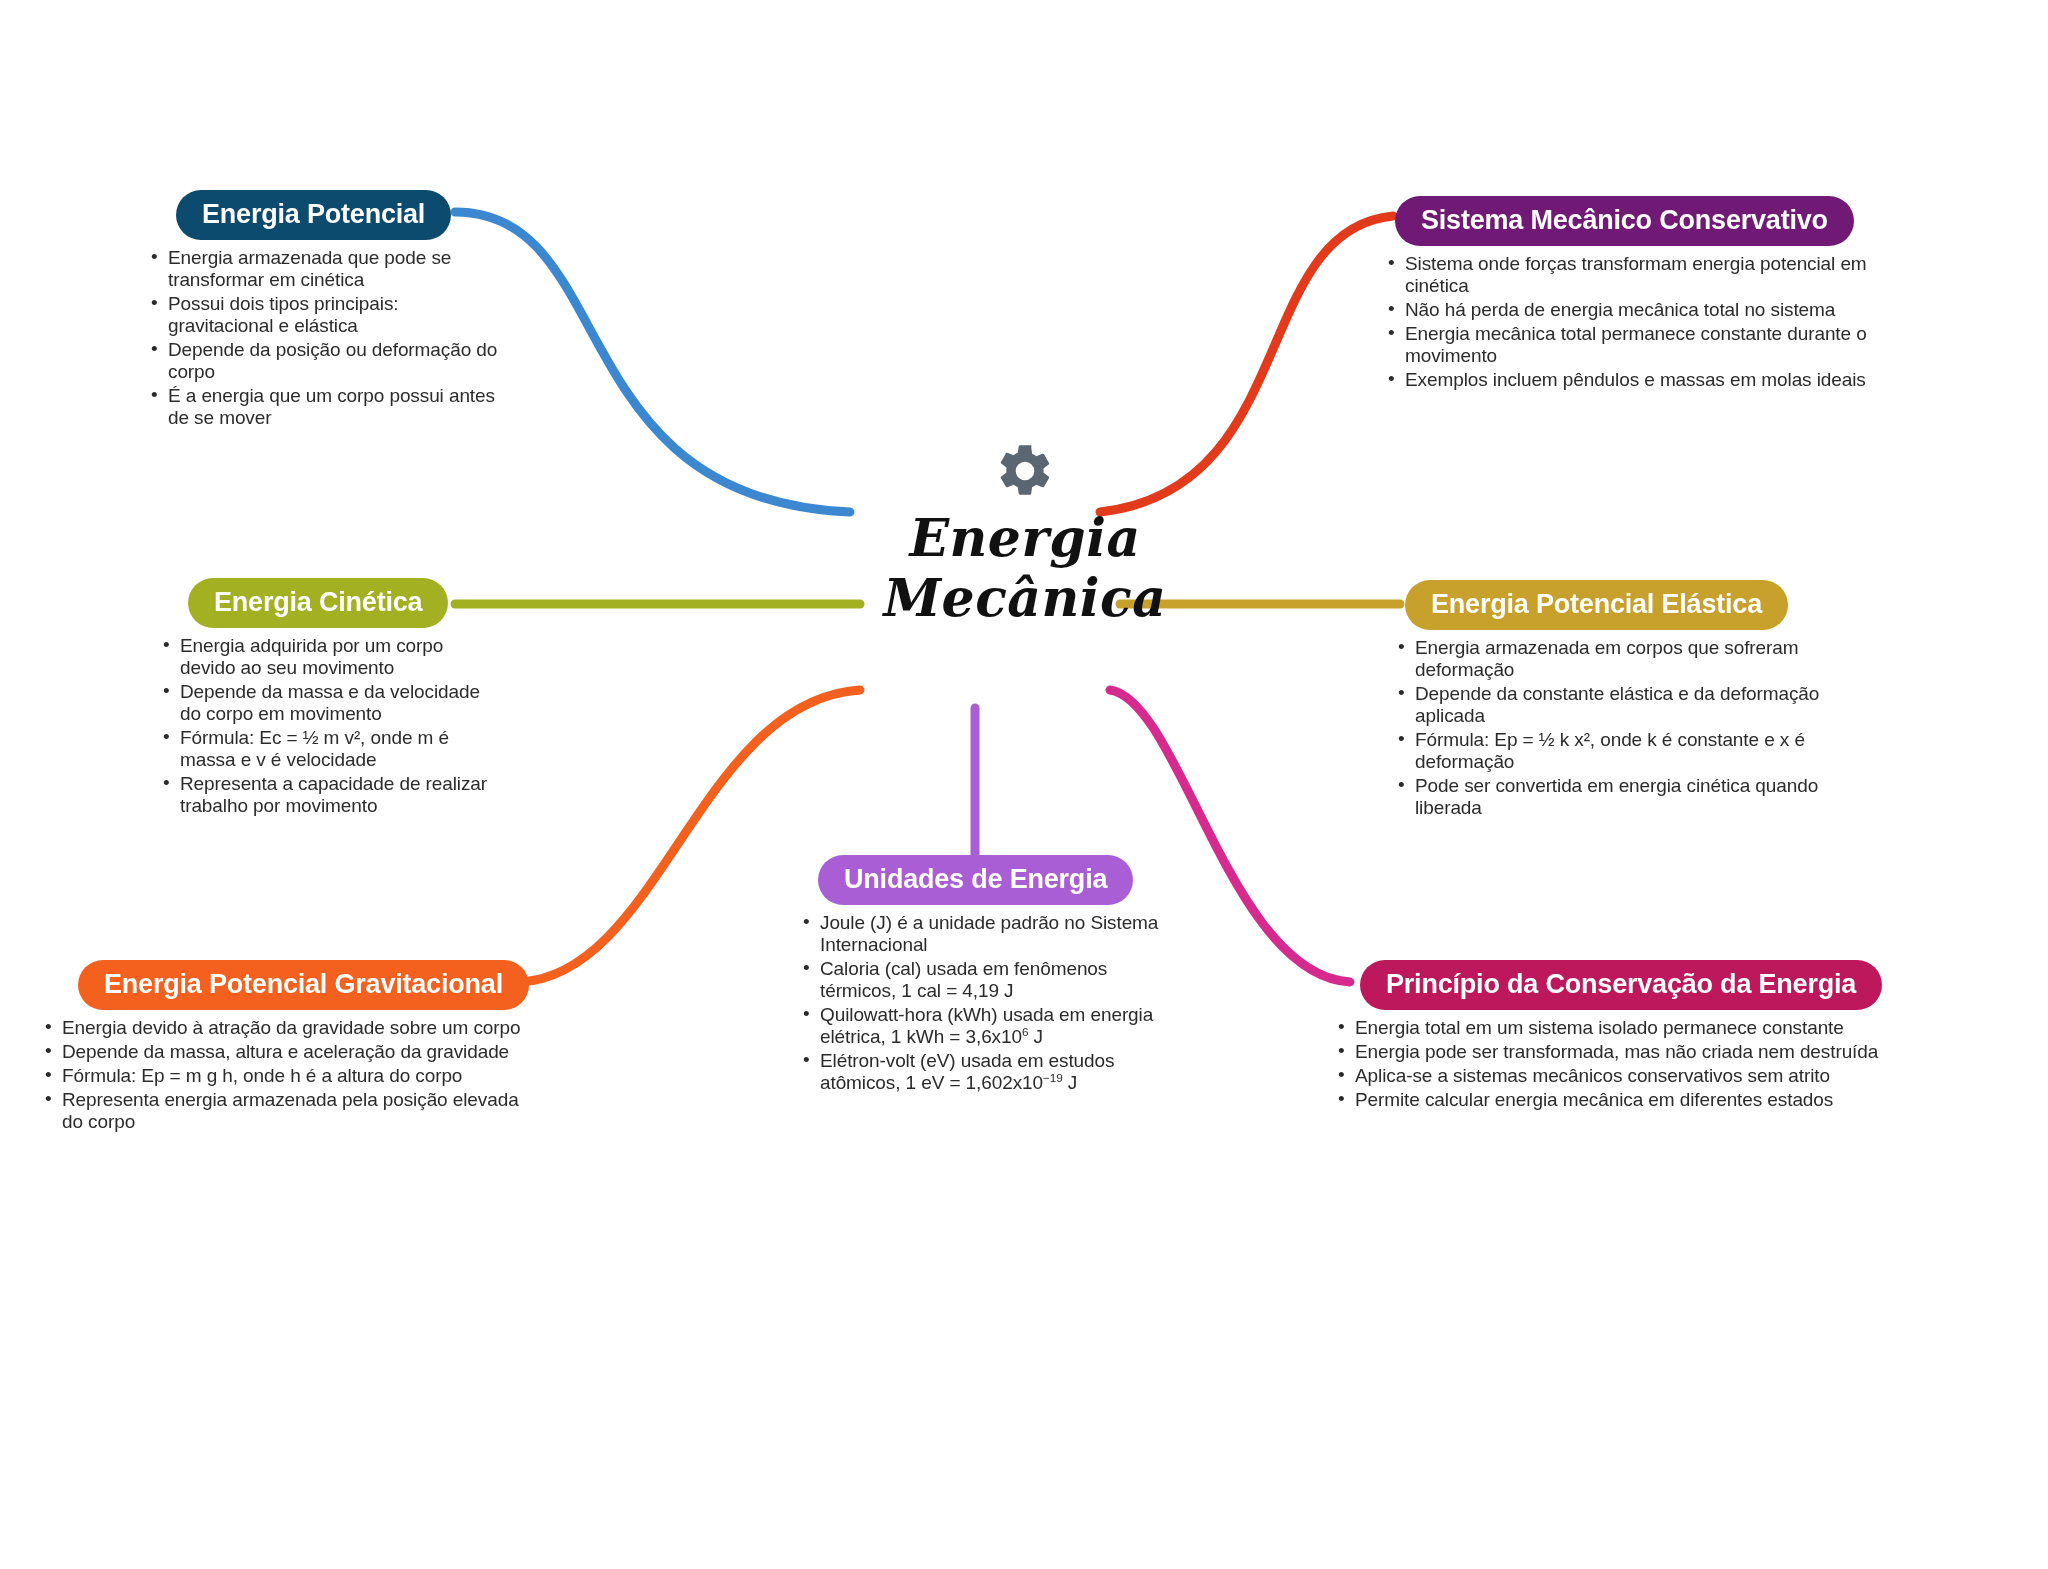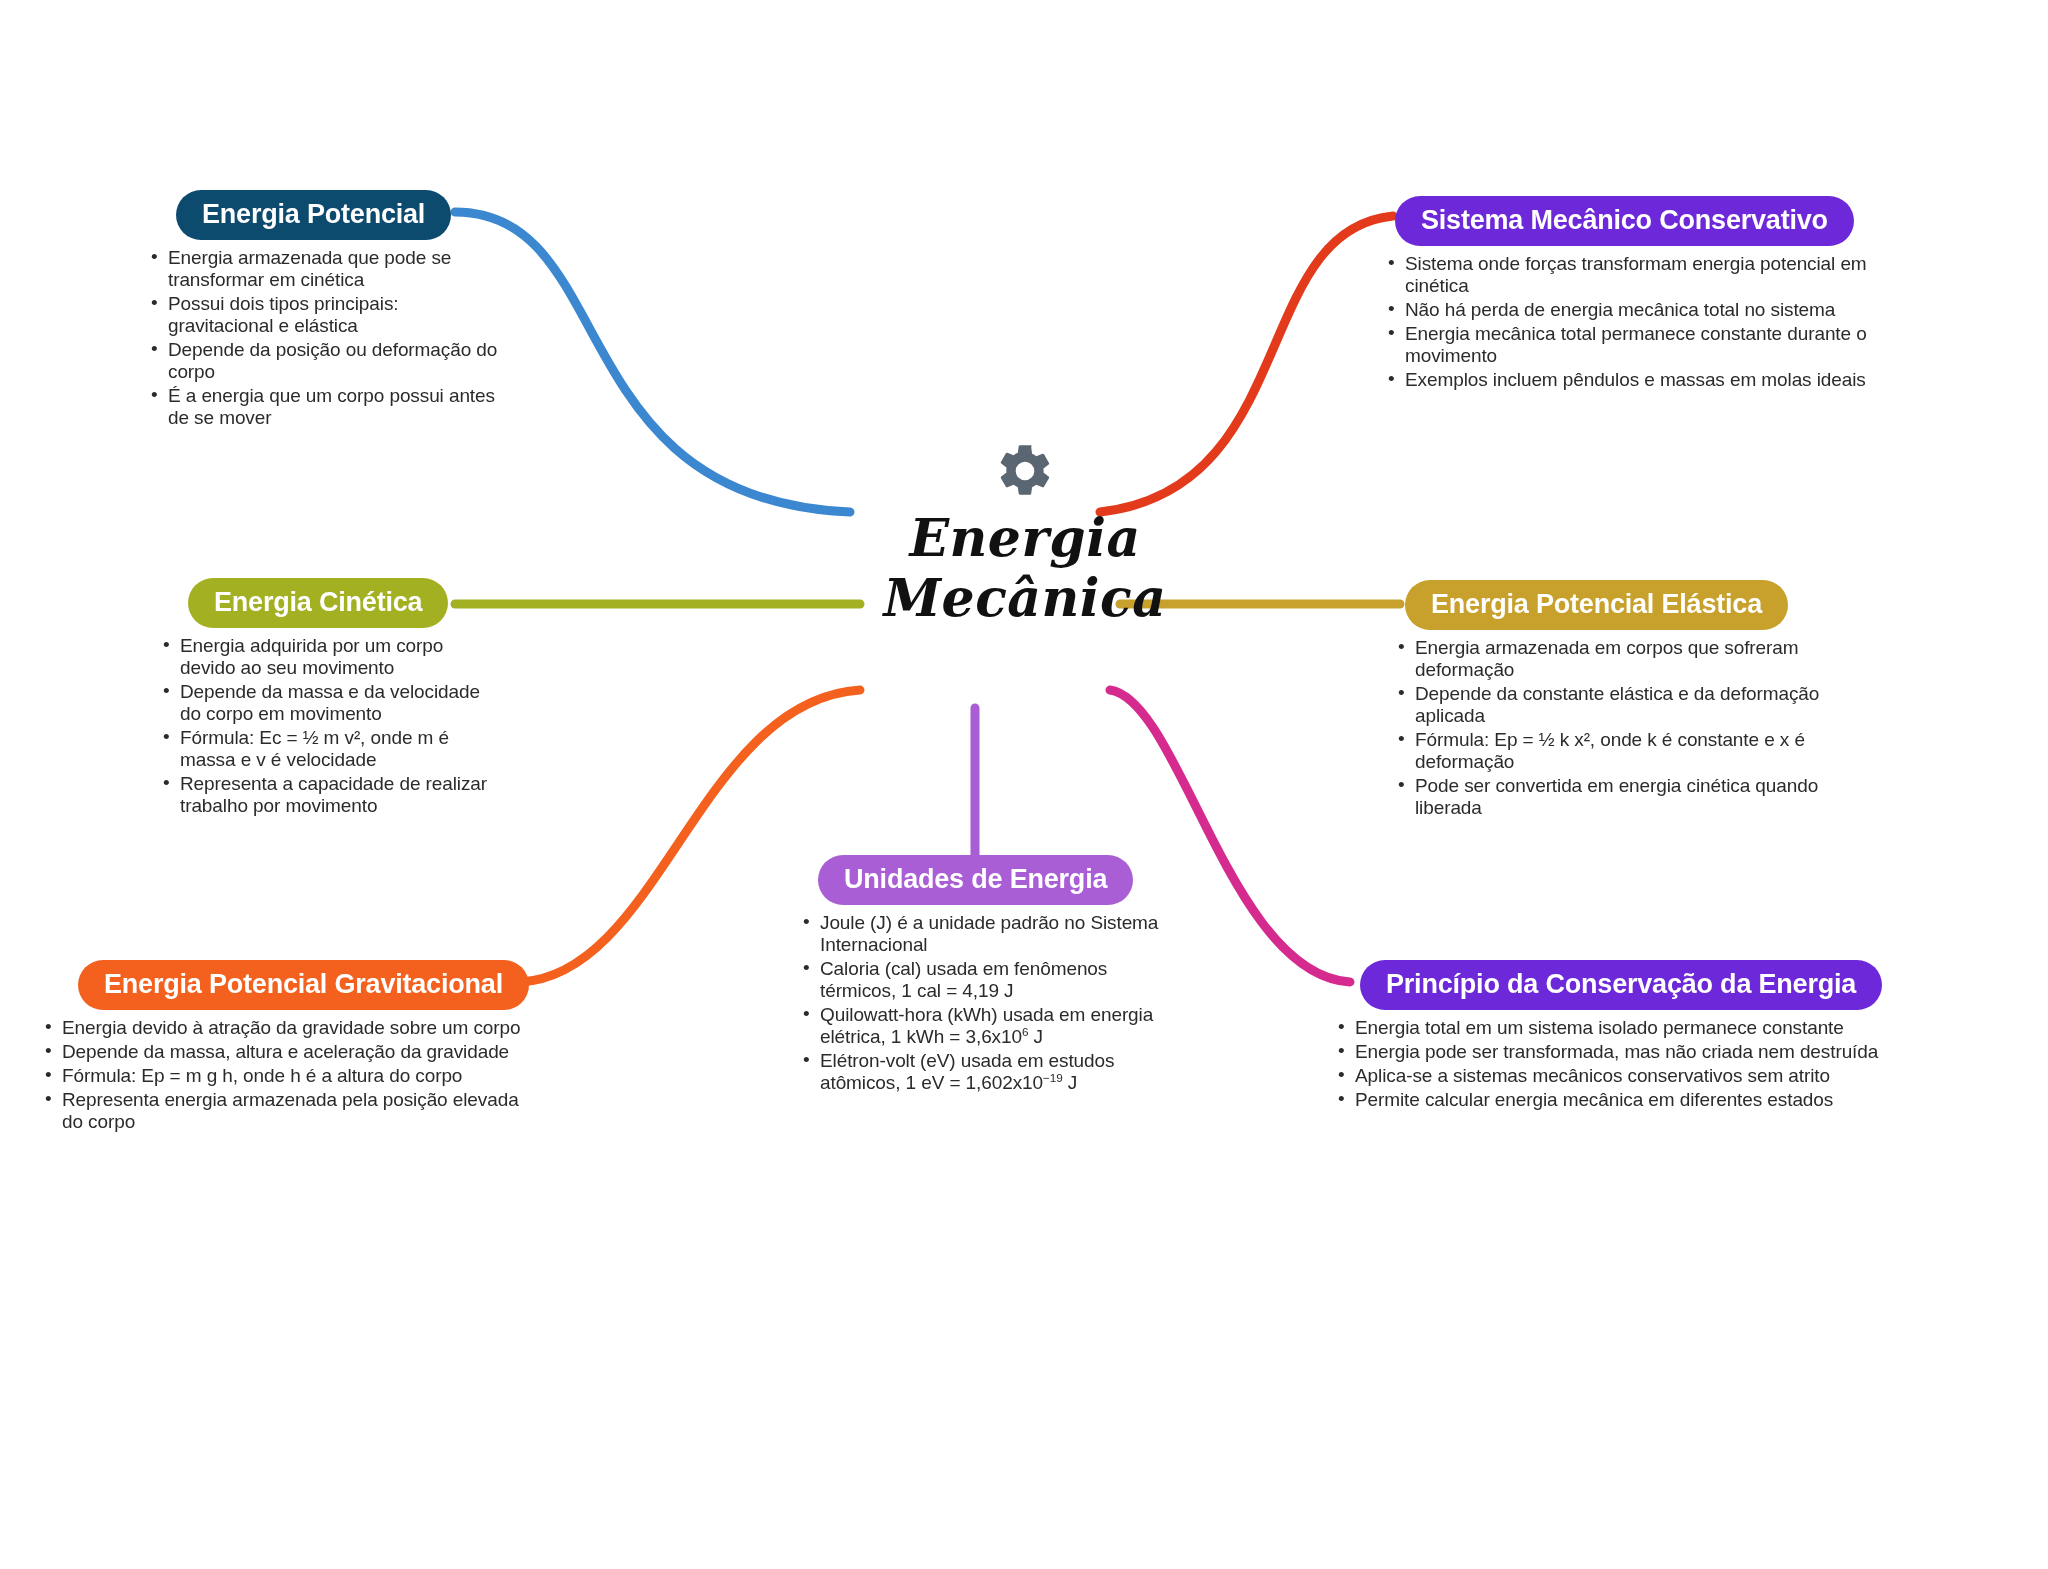--- a/index.html
+++ b/index.html
@@ -122,21 +122,21 @@
     <span class="pill" style="background-color: #0c4a6e;">Energia Potencial</span>
     <ul class="bullets">
       <li>Energia armazenada que pode se transformar em cinética</li>
       <li>Possui dois tipos principais: gravitacional e elástica</li>
       <li>Depende da posição ou deformação do corpo</li>
       <li>É a energia que um corpo possui antes de se mover</li>
     </ul>
   </div>
 
   <div class="node" id="n-conservativo">
-    <span class="pill" style="background-color: #6d28d9;">Sistema Mecânico Conservativo</span>
+    <span class="pill" style="background-color: #701a75;">Sistema Mecânico Conservativo</span>
     <ul class="bullets">
       <li>Sistema onde forças transformam energia potencial em cinética</li>
       <li>Não há perda de energia mecânica total no sistema</li>
       <li>Energia mecânica total permanece constante durante o movimento</li>
       <li>Exemplos incluem pêndulos e massas em molas ideais</li>
     </ul>
   </div>
 
   <div class="node" id="n-cinetica">
     <span class="pill" style="background-color: rgb(163, 176, 34);">Energia Cinética</span>
@@ -172,21 +172,21 @@
     <span class="pill" style="background-color: rgb(169, 94, 214);">Unidades de Energia</span>
     <ul class="bullets">
       <li>Joule (J) é a unidade padrão no Sistema Internacional</li>
       <li>Caloria (cal) usada em fenômenos térmicos, 1 cal = 4,19 J</li>
       <li>Quilowatt-hora (kWh) usada em energia elétrica, 1 kWh = 3,6x10<sup>6</sup> J</li>
       <li>Elétron-volt (eV) usada em estudos atômicos, 1 eV = 1,602x10<sup>−19</sup> J</li>
     </ul>
   </div>
 
   <div class="node" id="n-conservacao">
-    <span class="pill" style="background-color: #6d28d9;">Princípio da Conservação da Energia</span>
+    <span class="pill" style="background-color: #be185d;">Princípio da Conservação da Energia</span>
     <ul class="bullets">
       <li>Energia total em um sistema isolado permanece constante</li>
       <li>Energia pode ser transformada, mas não criada nem destruída</li>
       <li>Aplica-se a sistemas mecânicos conservativos sem atrito</li>
       <li>Permite calcular energia mecânica em diferentes estados</li>
     </ul>
   </div>
 
 </div>
 

